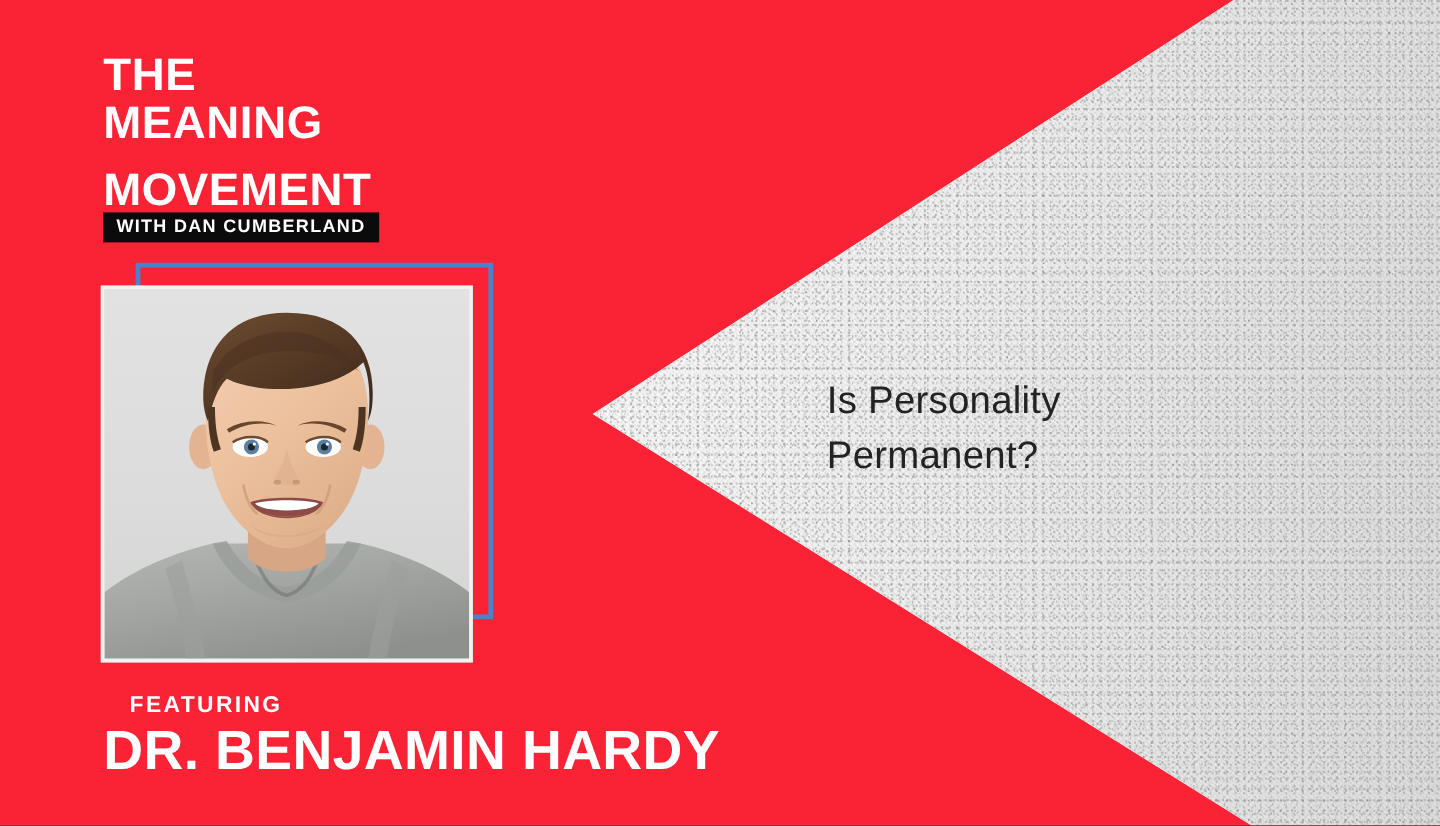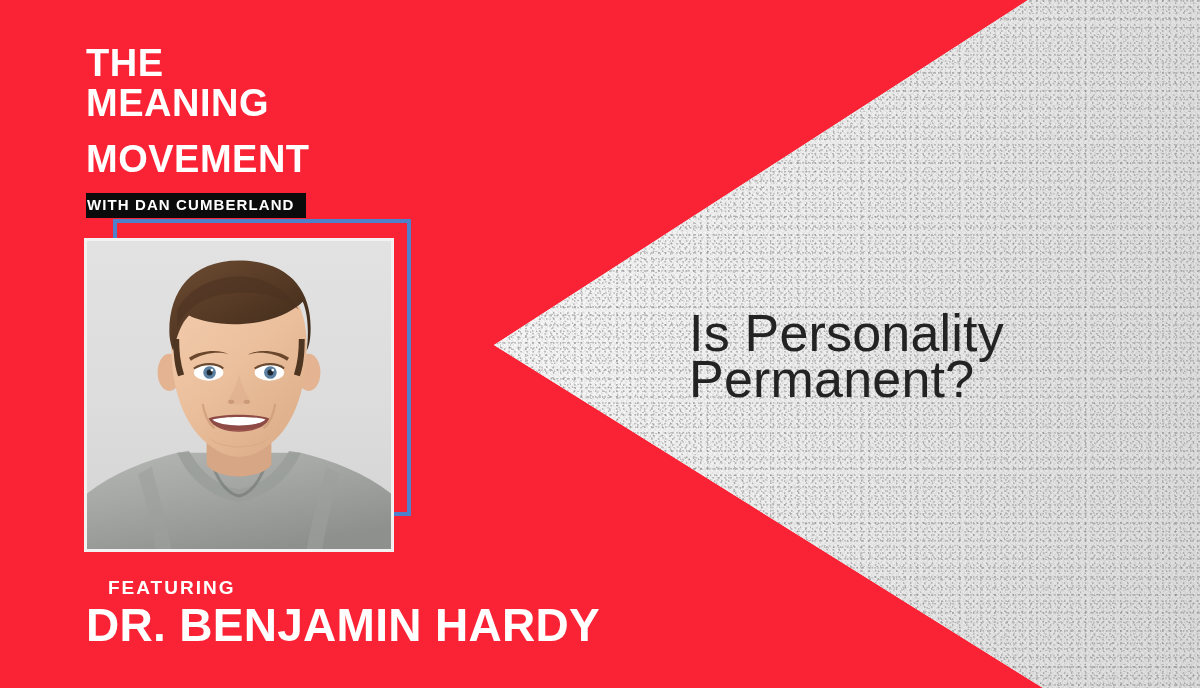--- a/index.html
+++ b/index.html
@@ -59,28 +59,27 @@
     font-weight: 700;
     letter-spacing: 0.5px;
     text-transform: uppercase;
     font-family: "Liberation Sans", sans-serif;
   }
   .brand-line.l2 { margin-top: 4px; }
   .brand-line.l3 { margin-top: 20px; }
 
   .host-badge {
     display: inline-block;
-    margin-top: 16px;
     background: #0B0B0B;
     color: #FFFFFF;
     font-size: 15px;
     font-weight: 700;
     letter-spacing: 1.1px;
     text-transform: uppercase;
-    padding: 5px 11px 6px 1px;
+    padding: 5px 11px 6px 11px;
     line-height: 14px;
   }
 
   
   .blue-frame {
     position: absolute;
     left: 113px; top: 219px;
     width: 298px; height: 297px;
     border: 4px solid #4E81C9;
     background: transparent;
@@ -118,21 +117,21 @@
     line-height: 42px;
     margin-top: 6px;
   }
 
   
   .episode-title {
     position: absolute;
     left: 689px; top: 310px;
     width: 430px;
     color: #232323;
-    font-size: 52px;
+    font-size: 32px;
     line-height: 46px;
     font-weight: 400;
     letter-spacing: 0.2px;
     font-family: "Liberation Sans", sans-serif;
     white-space: pre-line;
   }
 </style>
 </head>
 <body>
 

